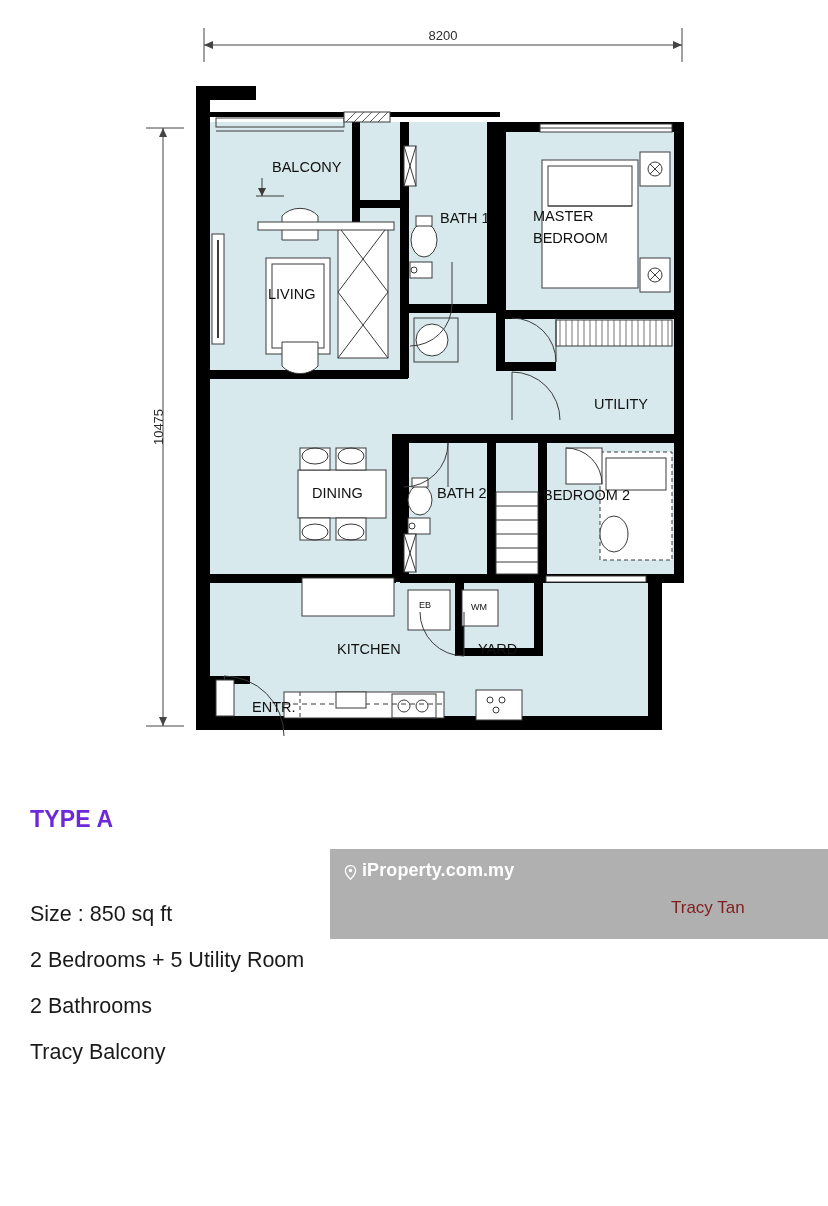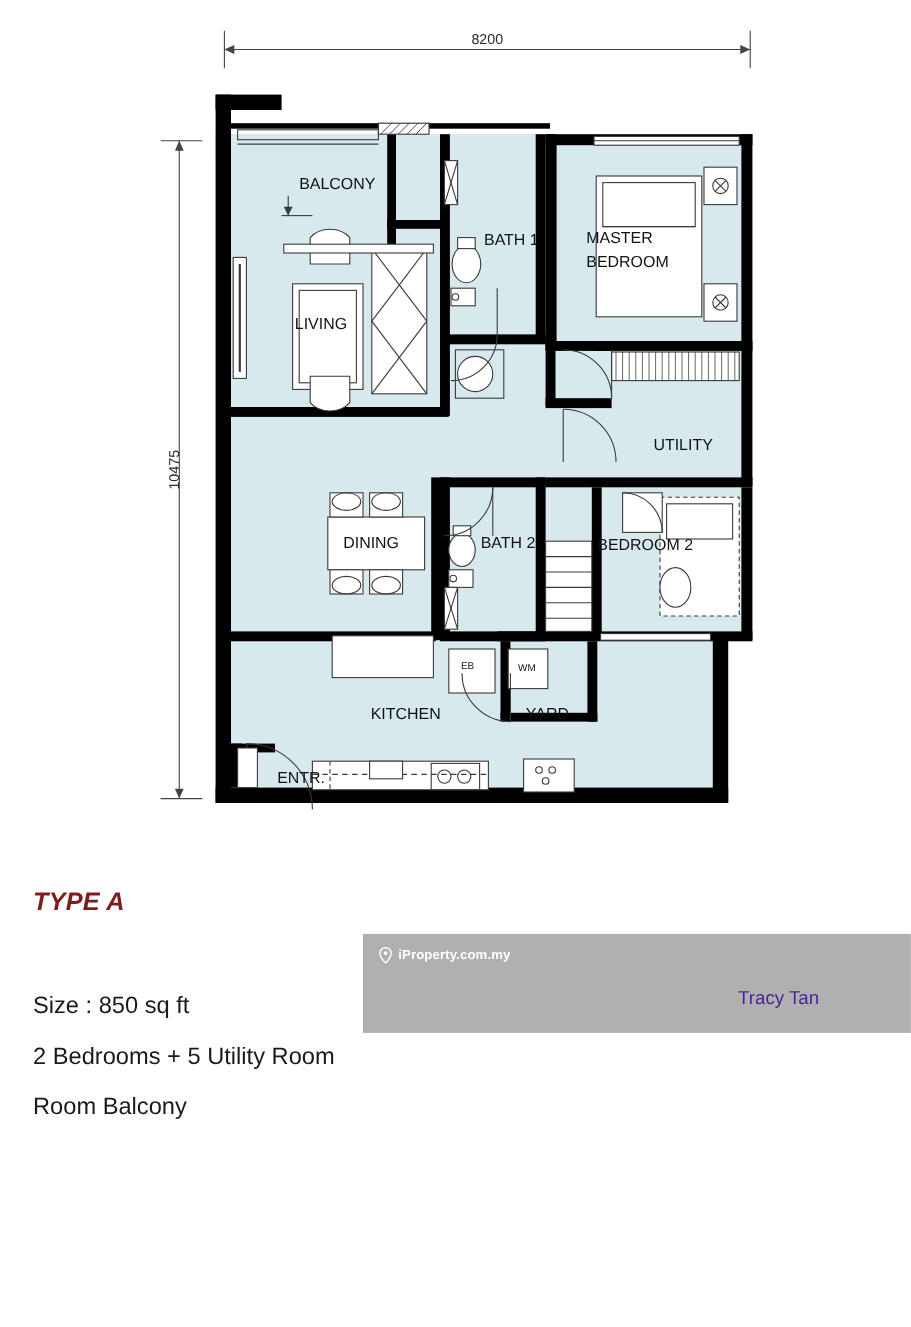--- a/index.html
+++ b/index.html
@@ -29,23 +29,22 @@
   #caption {
     position: absolute;
     left: 30px;
     top: 806px;
     width: 768px;
   }
   #type-title {
     font-size: 23px;
     font-weight: bold;
     letter-spacing: 0.2px;
-    color: #7f1d1d;
+    color: #6d28d9;
     margin: 0 0 58px 0;
-    font-style: italic;
   }
   .spec-line {
     font-size: 21.5px;
     line-height: 46px;
     color: #1a1a1a;
     white-space: pre;
   }
 
   
   #watermark {
@@ -54,40 +53,40 @@
     top: 849px;
     width: 498px;
     height: 90px;
     background: #b0b0b0;
     color: #ffffff;
   }
   #wm-brand {
     position: absolute;
     left: 14px;
     top: 11px;
-    font-size: 12px;
+    font-size: 18px;
     font-weight: bold;
     letter-spacing: 0.1px;
     display: flex;
     align-items: center;
     gap: 5px;
   }
   #wm-pin {
     display: inline-block;
     width: 13px;
     height: 15px;
     position: relative;
     top: 1px;
   }
   #wm-agent {
     position: absolute;
     left: 341px;
     top: 49px;
     font-size: 17px;
-    color: #4c1d95;
+    color: #7f1d1d;
   }
   #wm-agent-inner { position: static; }
 </style>
 </head>
 <body>
 
 <svg id="plan" viewBox="0 0 828 790">
 
   <g>
     <path d="M196 122 L497 122 L497 128 L520 128 L520 580 L660 580 L660 730 L196 730 Z" fill="#d7e9ec"></path>
@@ -342,21 +341,22 @@
   <g font-family="Liberation Sans, sans-serif" font-size="9" fill="#111">
     <text x="419" y="608">EB</text>
     <text x="471" y="610">WM</text>
   </g>
 </svg>
 
 <div id="caption">
   <div id="type-title">TYPE A</div>
   <div class="spec-line">Size : 850 sq ft</div>
   <div class="spec-line">2 Bedrooms + 5 Utility Room</div>
-  <div class="spec-line">Room Balcony</div>
+  <div class="spec-line">2 Bathrooms</div>
+  <div class="spec-line">Tracy Balcony</div>
 </div>
 
 <div id="watermark">
   <div id="wm-brand">
     <span id="wm-pin">
       <svg viewBox="0 0 13 15" width="13" height="15" aria-hidden="true">
         <path d="M6.5 0.6 C3.6 0.6 1.4 2.8 1.4 5.6 C1.4 9.3 6.5 14.4 6.5 14.4 C6.5 14.4 11.6 9.3 11.6 5.6 C11.6 2.8 9.4 0.6 6.5 0.6 Z" fill="none" stroke="#ffffff" stroke-width="1.3"></path>
         <circle cx="6.5" cy="5.5" r="1.7" fill="#ffffff"></circle>
       </svg>
     </span>

